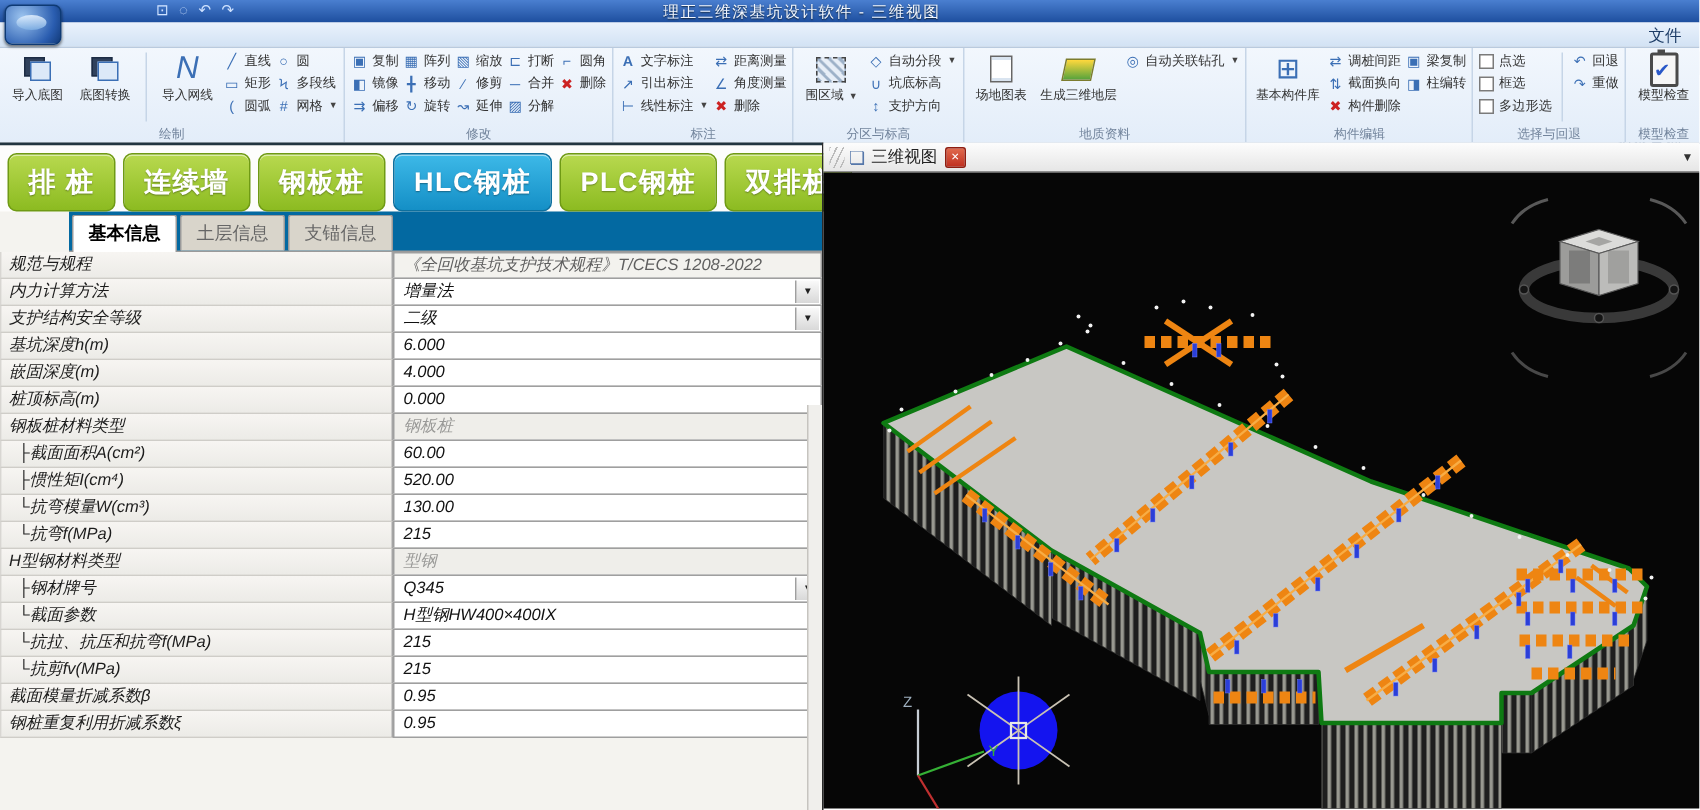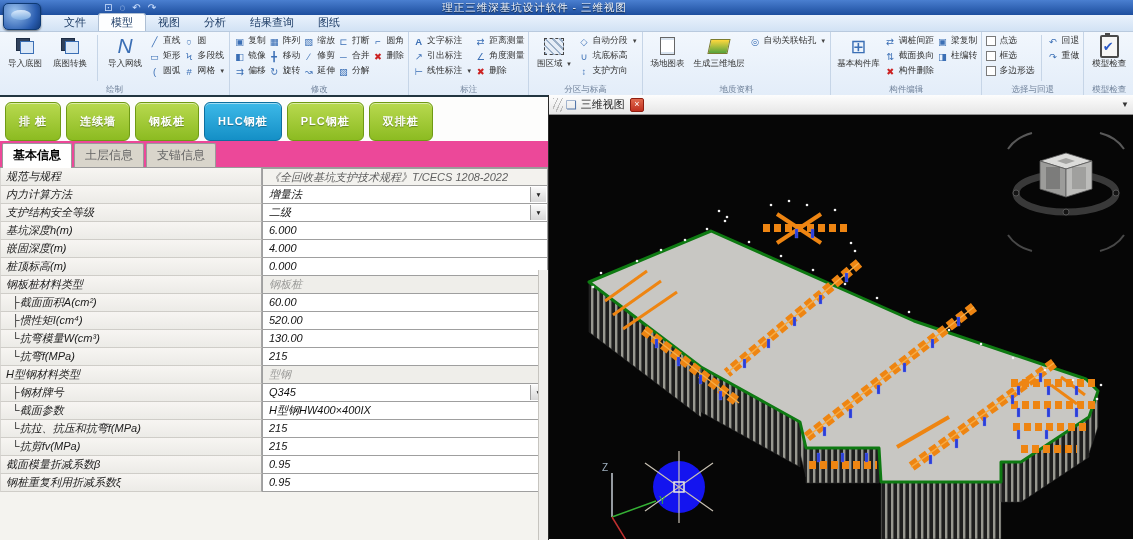--- a/index.html
+++ b/index.html
@@ -14,21 +14,21 @@
     border:1px solid #0e3a74;box-shadow:0 1px 2px rgba(0,0,0,.5);z-index:5;}
   .app-icon::after{content:"";position:absolute;left:7px;top:6px;width:20px;height:10px;
     border-radius:50%;background:linear-gradient(#e8f3ff,#7fb0e4);opacity:.85;}
   .qat{display:flex;gap:7px;margin-left:104px;font-size:10px;align-items:center;}
   .qat span{color:#cfe2ff;cursor:default;}
   .win-title{flex:1;text-align:center;font-size:10.5px;letter-spacing:1px;color:#f2f7ff;
     text-shadow:0 1px 1px #123;padding-right:220px;}
   
   .menubar{position:absolute;left:0;top:15px;width:1133px;height:17px;
     background:linear-gradient(#eaf2fc,#d2e2f4);border-bottom:1px solid #b9cade;
-    display:flex;align-items:flex-end;padding-left:52px;box-sizing:border-box;}
+    display:flex;align-items:flex-end;padding-left:52px;box-sizing:border-box;flex-direction:column;}
   .menu-item{font-size:11px;color:#1d3c66;padding:1px 12px;cursor:default;}
   .menu-item.active{background:#fdfeff;border:1px solid #aebfd4;border-bottom:none;
     border-radius:3px 3px 0 0;font-weight:normal;}
   
   .ribbon{position:absolute;left:0;top:32px;width:1133px;height:63px;
     background:linear-gradient(#f2f7fd,#e3edf9);border-bottom:1px solid #9fb4cc;
     display:flex;overflow:hidden;}
   .rgroup{display:flex;flex-direction:column;border-right:1px solid #c6d5e7;
     padding:1px 4px 0 4px;box-sizing:border-box;}
   .rgroup .content{flex:1;display:flex;align-items:flex-start;gap:3px;}
@@ -55,26 +55,26 @@
     box-shadow:inset 0 2px 0 #d9e4f0,inset 0 -2px 0 #d9e4f0;}
   .ic-clip{width:15px;height:19px;border:2px solid #4a4a4a;border-radius:2px;position:relative;background:#f6f6f6;}
   .ic-clip::before{content:"✔";position:absolute;left:1px;top:2px;font-size:13px;color:#2a58c8;}
   .ic-clip::after{content:"";position:absolute;left:3px;top:-4px;width:5px;height:3px;background:#4a4a4a;}
   .ic-hatch{width:18px;height:15px;border:1px dashed #444;
     background:repeating-linear-gradient(45deg,#9db1c8 0 2px,#e7eef7 2px 5px);}
   
   .left-panel{position:absolute;left:0;top:95px;width:548px;height:445px;background:#f4f3ef;
     border-top:2px solid #223540;box-sizing:border-box;}
   .pile-tabs{display:flex;gap:5px;padding:5px 0 0 5px;height:44px;box-sizing:border-box;background:#fdfdfc;}
-  .ptab{height:37px;line-height:37px;padding:0 13px;border-radius:6px;font-size:11px;font-weight:bold;
+  .ptab{height:37px;line-height:37px;padding:0 13px;border-radius:6px;font-size:18px;font-weight:bold;
     color:#fff;letter-spacing:1px;cursor:pointer;white-space:nowrap;
     background:linear-gradient(#b8d94f,#8cbb21);border:1px solid #6f9a14;
     text-shadow:0 1px 1px rgba(0,0,0,.35);box-shadow:inset 0 1px 0 rgba(255,255,255,.5);}
   .ptab.active{background:linear-gradient(#3db9e8,#148fc6);border-color:#0d6f9e;}
-  .info-tabs{display:flex;align-items:flex-end;height:26px;padding-left:2px;border-bottom:1px solid #9a9a9a;background:#ec4899;}
+  .info-tabs{display:flex;align-items:flex-end;height:26px;padding-left:2px;border-bottom:1px solid #9a9a9a;background:#0369a1;margin-left:46px;}
   .itab{font-size:12px;padding:3px 10px;border:1px solid #9a9a9a;border-bottom:none;
     background:#d9d5cb;color:#666;margin-right:2px;border-radius:2px 2px 0 0;cursor:pointer;}
   .itab.active{background:#fff;color:#000;font-weight:bold;position:relative;top:1px;padding-bottom:4px;}
   .ptable{background:#fbfaf8;font-style:italic;}
   .prow{display:flex;height:18px;box-sizing:border-box;}
   .plabel{width:262px;flex:none;background:linear-gradient(#f7f5f2,#ecebe7);
     border-right:1px solid #a5a5a5;border-bottom:1px solid #cfcdc8;border-left:1px solid #d8d6d2;
     font-size:11px;line-height:17px;padding-left:5px;color:#1c1c1c;box-sizing:border-box;
     white-space:nowrap;overflow:hidden;}
   .prow.sub .plabel{padding-left:11px;}

